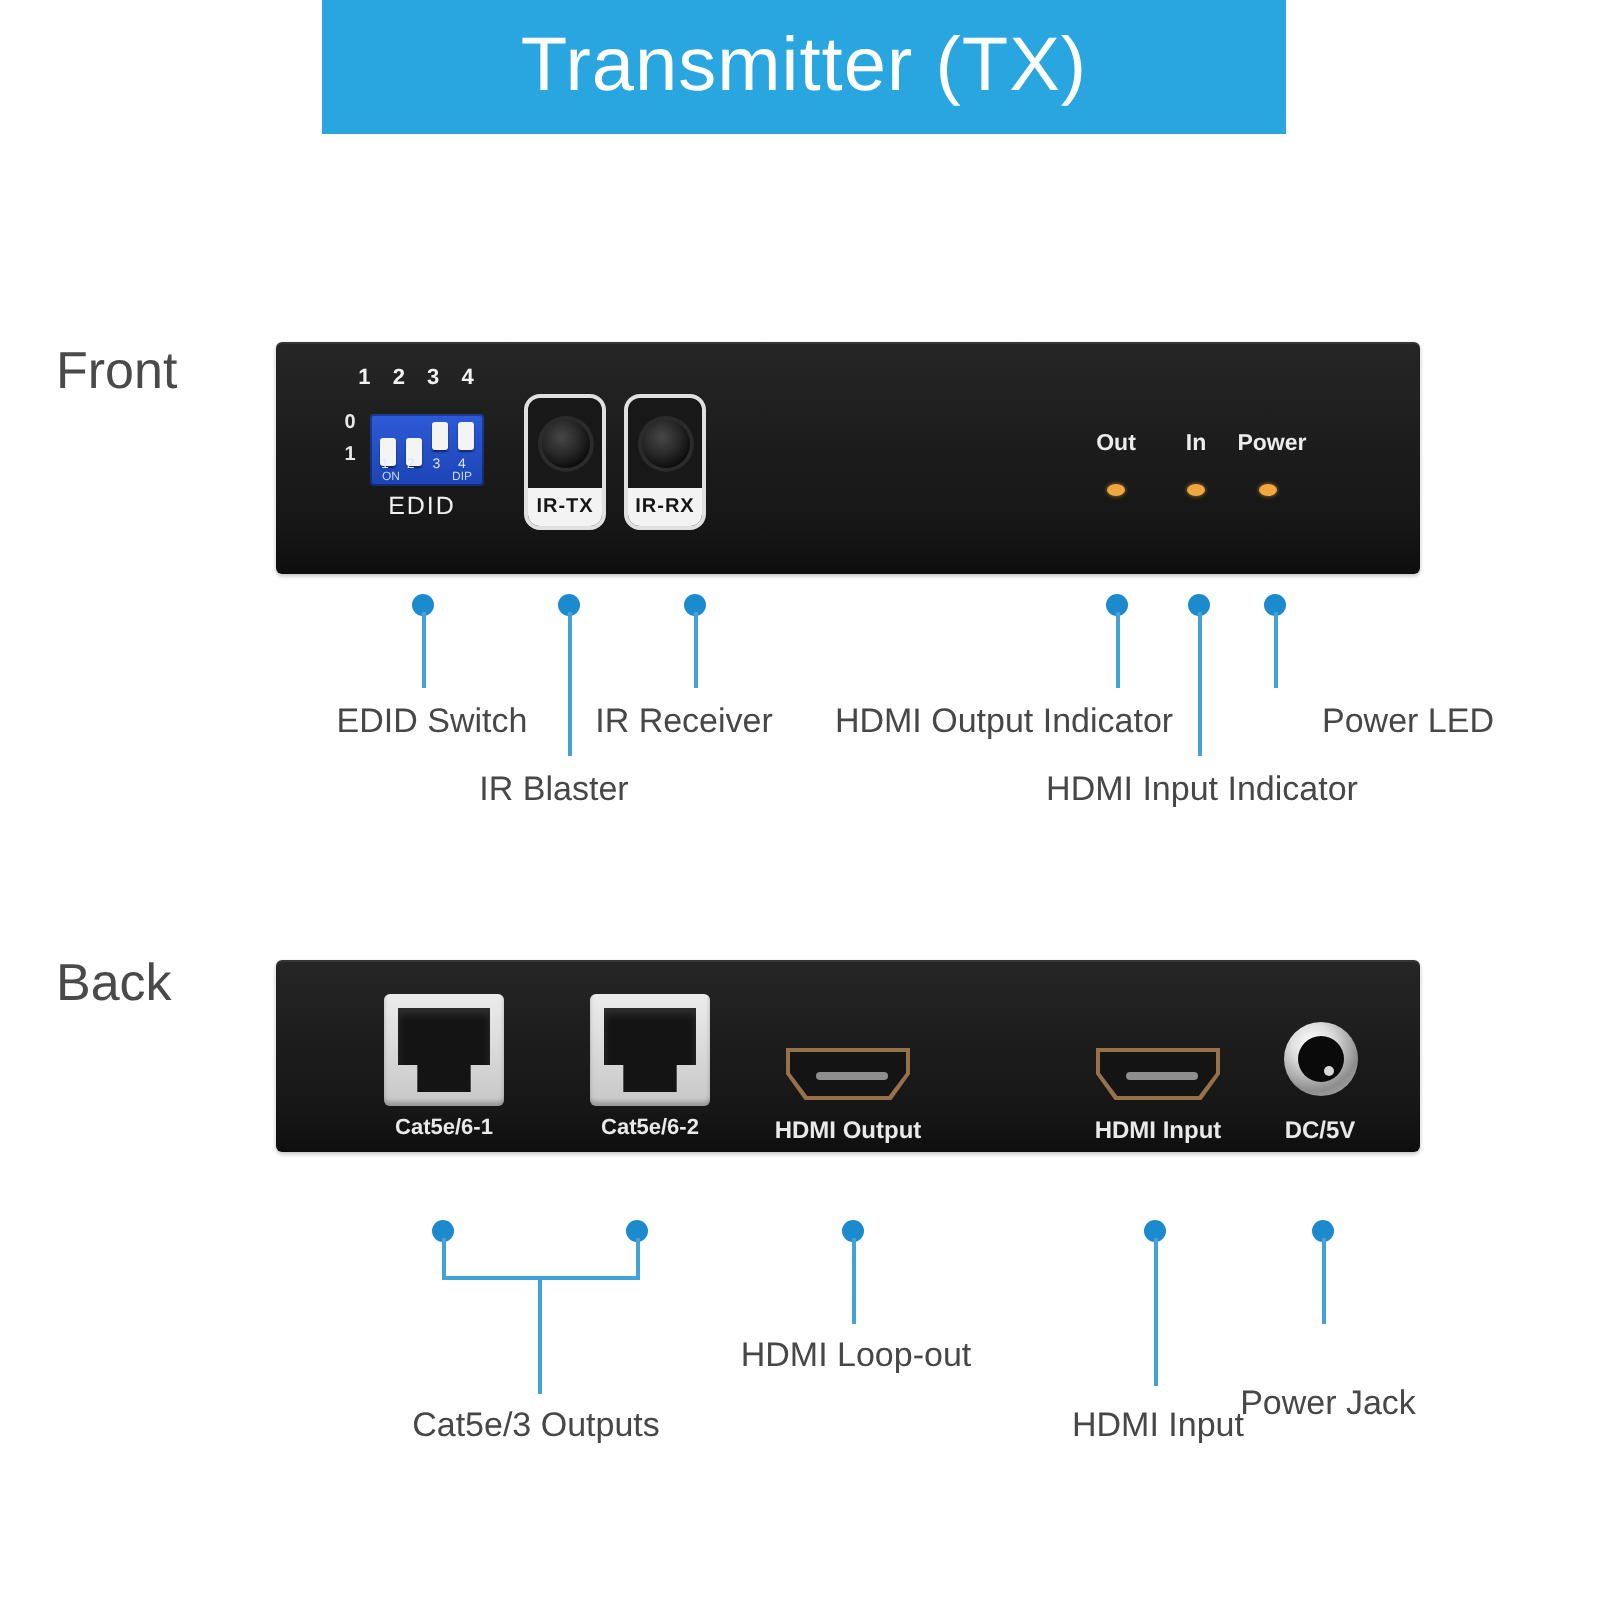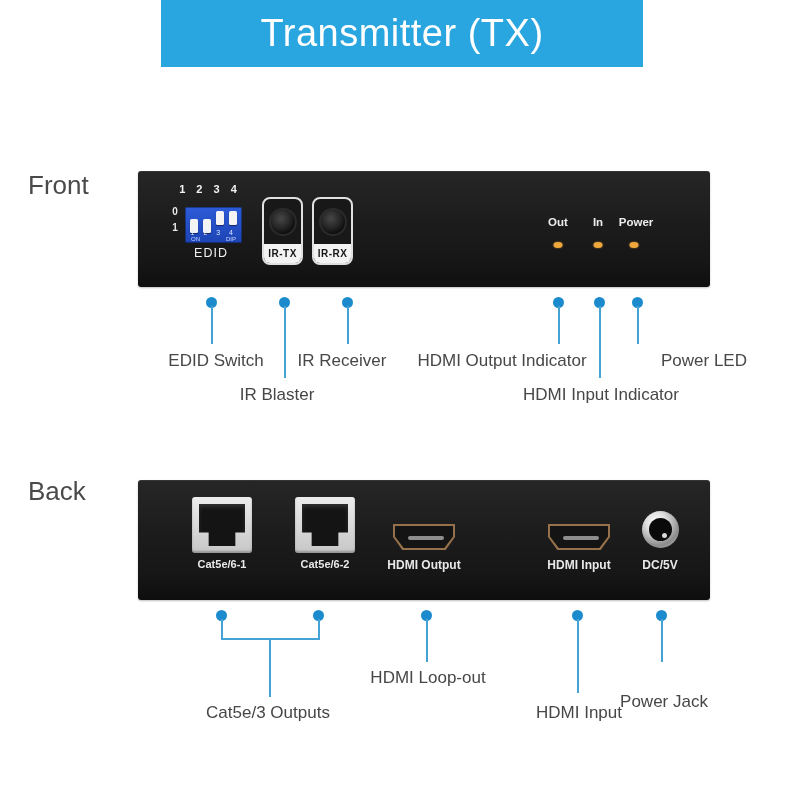--- a/index.html
+++ b/index.html
@@ -22,21 +22,21 @@
   .heading.back  { top:476px; }
 
   
   .panel {
     position:absolute; left:138px; width:572px; border-radius:3px;
     background:linear-gradient(180deg,#262626 0%,#1c1c1c 45%,#161616 80%,#0e0e0e 100%);
     box-shadow:inset 0 1px 0 rgba(255,255,255,0.07), 0 1px 2px rgba(0,0,0,0.25);
     text-align:center;
   }
   .panel.front { top:171px; height:116px; }
-  .panel.back  { top:480px; height:120px; }
+  .panel.back  { top:480px; height:96px; }
 
   
   .dip-top-numbers { position:absolute; left:72px; top:12px; transform:translateX(-50%);
     color:#f2f2f2; font-size:11px; font-weight:bold; letter-spacing:4px; white-space:nowrap; }
   .dip-side { position:absolute; left:37px; transform:translateX(-50%);
     color:#e8e8e8; font-size:10px; font-weight:bold; }
   .dip-side.zero { top:35px; } .dip-side.one { top:51px; }
   .dip {
     position:absolute; left:47px; top:36px; width:57px; height:36px;
     background:linear-gradient(180deg,#2d5bd8,#1c44b4); border-radius:2px;

